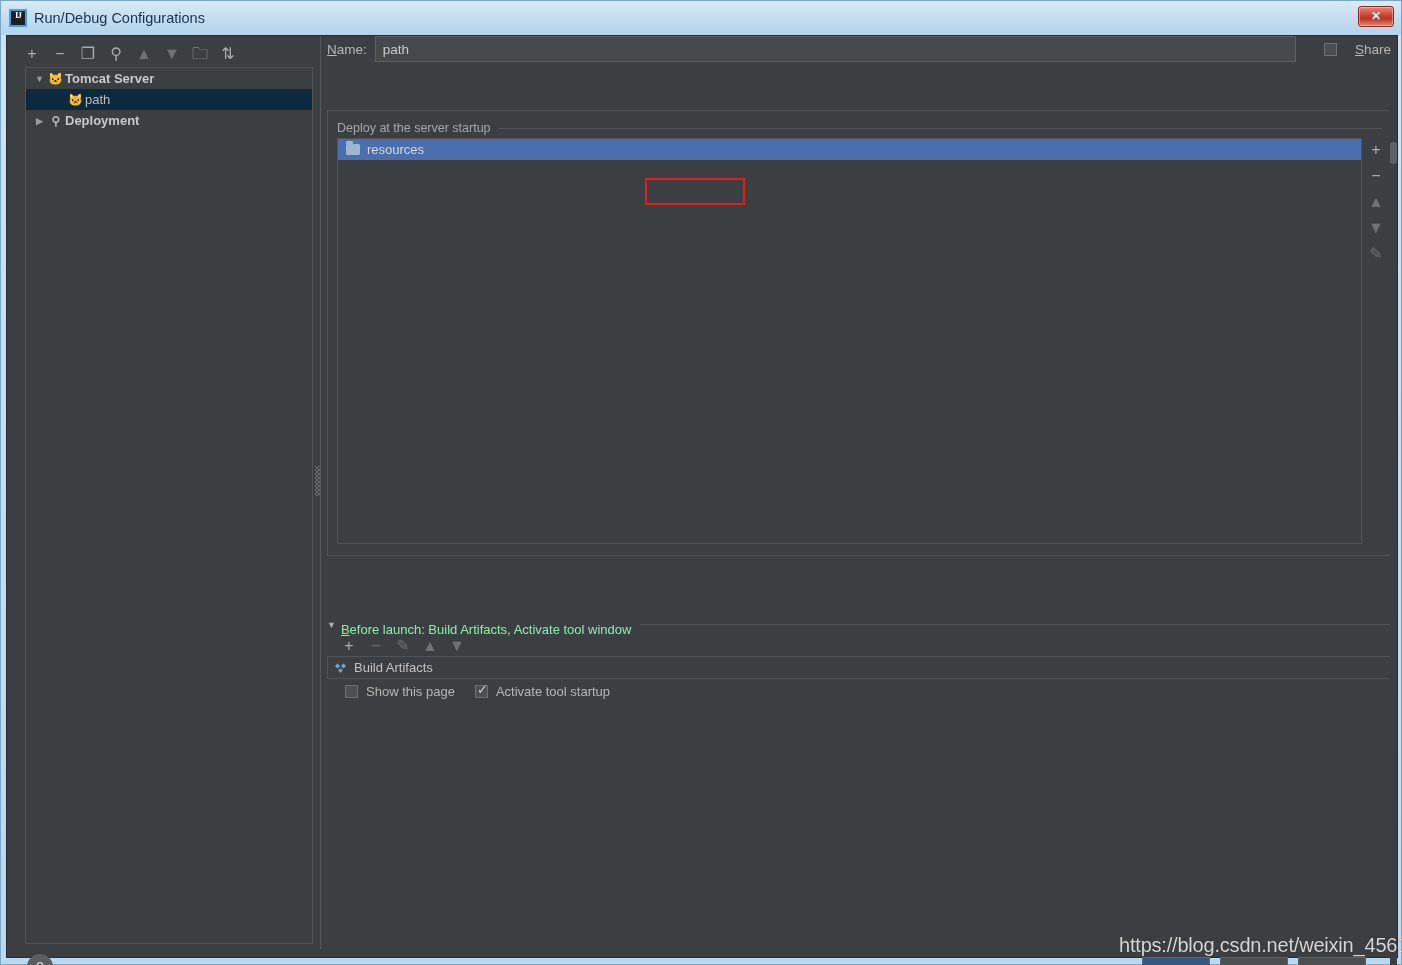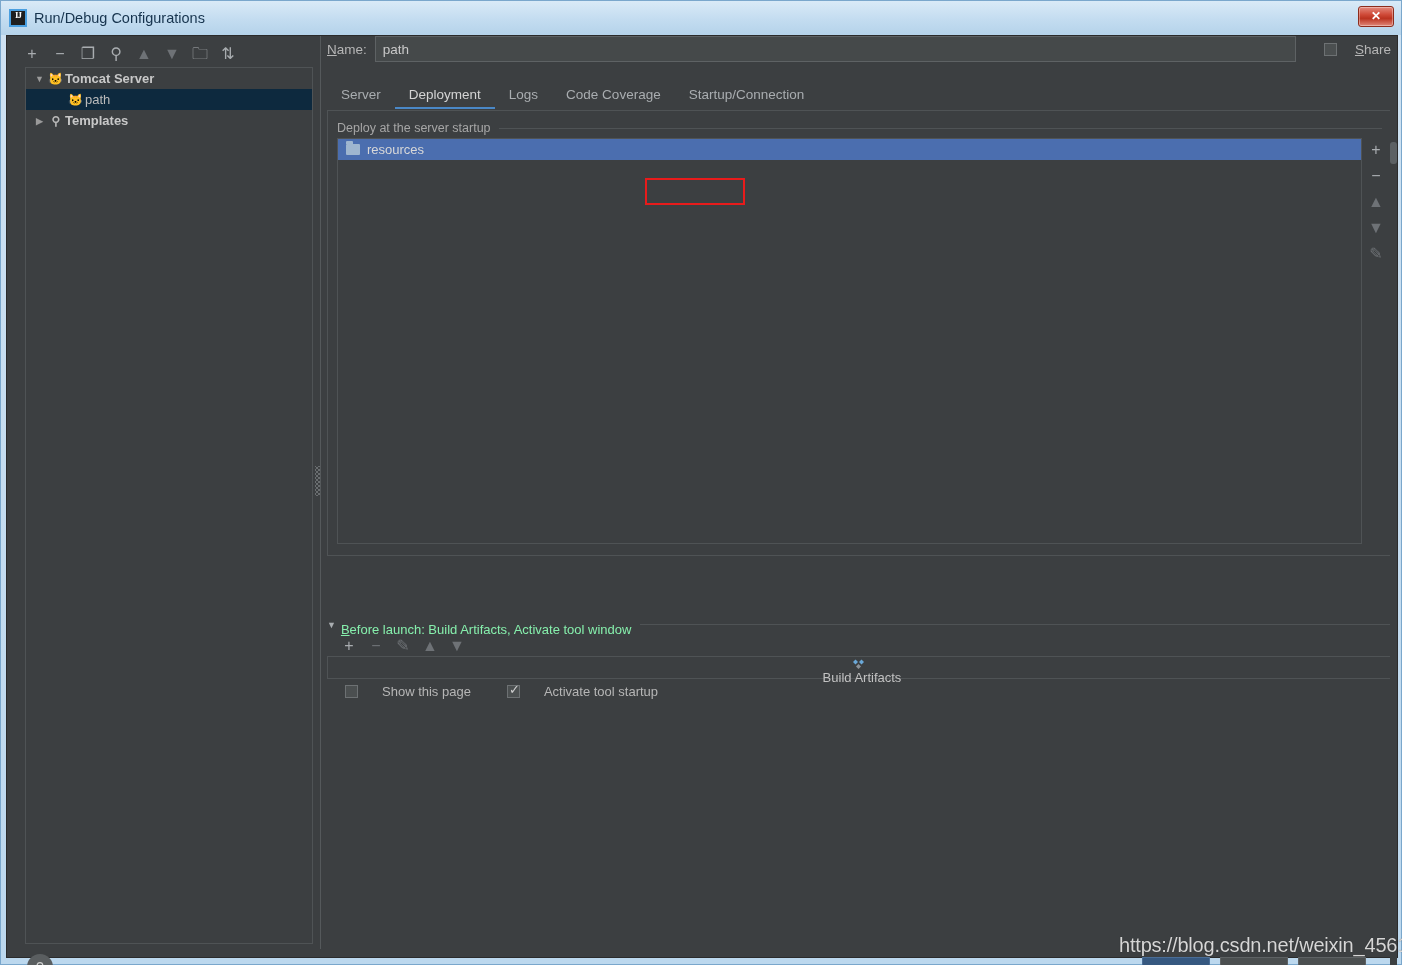--- a/index.html
+++ b/index.html
@@ -250,31 +250,31 @@
   #bl-line { flex: 1; height: 1px; background: #4f5355; }
 
   #bl-toolbar {
     position: absolute; left: 17px; top: 598px;
     height: 24px; display: flex; align-items: center; gap: 5px;
   }
   #bl-list {
     position: absolute; left: 6px; top: 620px;
     width: 1064px; height: 23px;
     background: #3c3f41; border: 1px solid #4f5355;
-    display: flex; align-items: center; padding-left: 6px; flex-direction: column;
+    display: flex; align-items: center; padding-left: 6px;
   }
   #artifact-icon {
     width: 13px; height: 13px; flex: none; margin-right: 7px;
     position: relative;
   }
   #bl-item-label { font-size: 13px; color: #c2c2c2; }
 
   #bl-checks {
     position: absolute; left: 24px; top: 648px;
-    display: flex; align-items: center; gap: 24px;
+    display: flex; align-items: center; gap: 8px;
   }
   .chk-lbl { font-size: 13px; color: #b6b6b6; margin-right: 12px; }
 
   
   #help-btn {
     position: absolute; left: 20px; top: 918px;
     width: 26px; height: 26px; border-radius: 50%;
     background: #5a5e60; color: #cfcfcf;
     font-size: 14px; text-align: center; line-height: 26px;
     cursor: pointer;
@@ -349,48 +349,41 @@
         </div>
         <div class="tree-row selected">
           <span class="twisty"></span>
           <span class="indent"></span>
           <span class="tree-icon cat-icon">🐱</span>
           <span>path</span>
         </div>
         <div class="tree-row bold">
           <span class="twisty">▶</span>
           <span class="tree-icon wrench-icon">⚲</span>
-          <span>Templates</span>
+          <span>Deployment</span>
         </div>
       </div>
     </div>
 
     <div id="splitter">
       <div id="splitter-dots"></div>
     </div>
     <div id="split-line"></div>
 
     <div id="right-panel">
 
       <div id="name-row">
         <span id="name-label"><u>N</u>ame:</span>
         <input id="name-input" type="text" value="path" style="">
         <span id="share-wrap">
           <span class="cbx"></span>
           <span id="share-label"><u>S</u>hare</span>
         </span>
       </div>
 
-      <div id="tabs">
-        <div class="tab">Server</div>
-        <div class="tab active">Deployment</div>
-        <div class="tab">Logs</div>
-        <div class="tab">Code Coverage</div>
-        <div class="tab">Startup/Connection</div>
-      </div>
 
       <div id="deploy-group">
         <div id="deploy-legend">
           <span id="deploy-legend-text">Deploy at the server startup</span>
           <span id="deploy-legend-line"></span>
         </div>
 
         <div id="deploy-table">
           <div id="deploy-row">
             <span id="folder-icon"></span>

